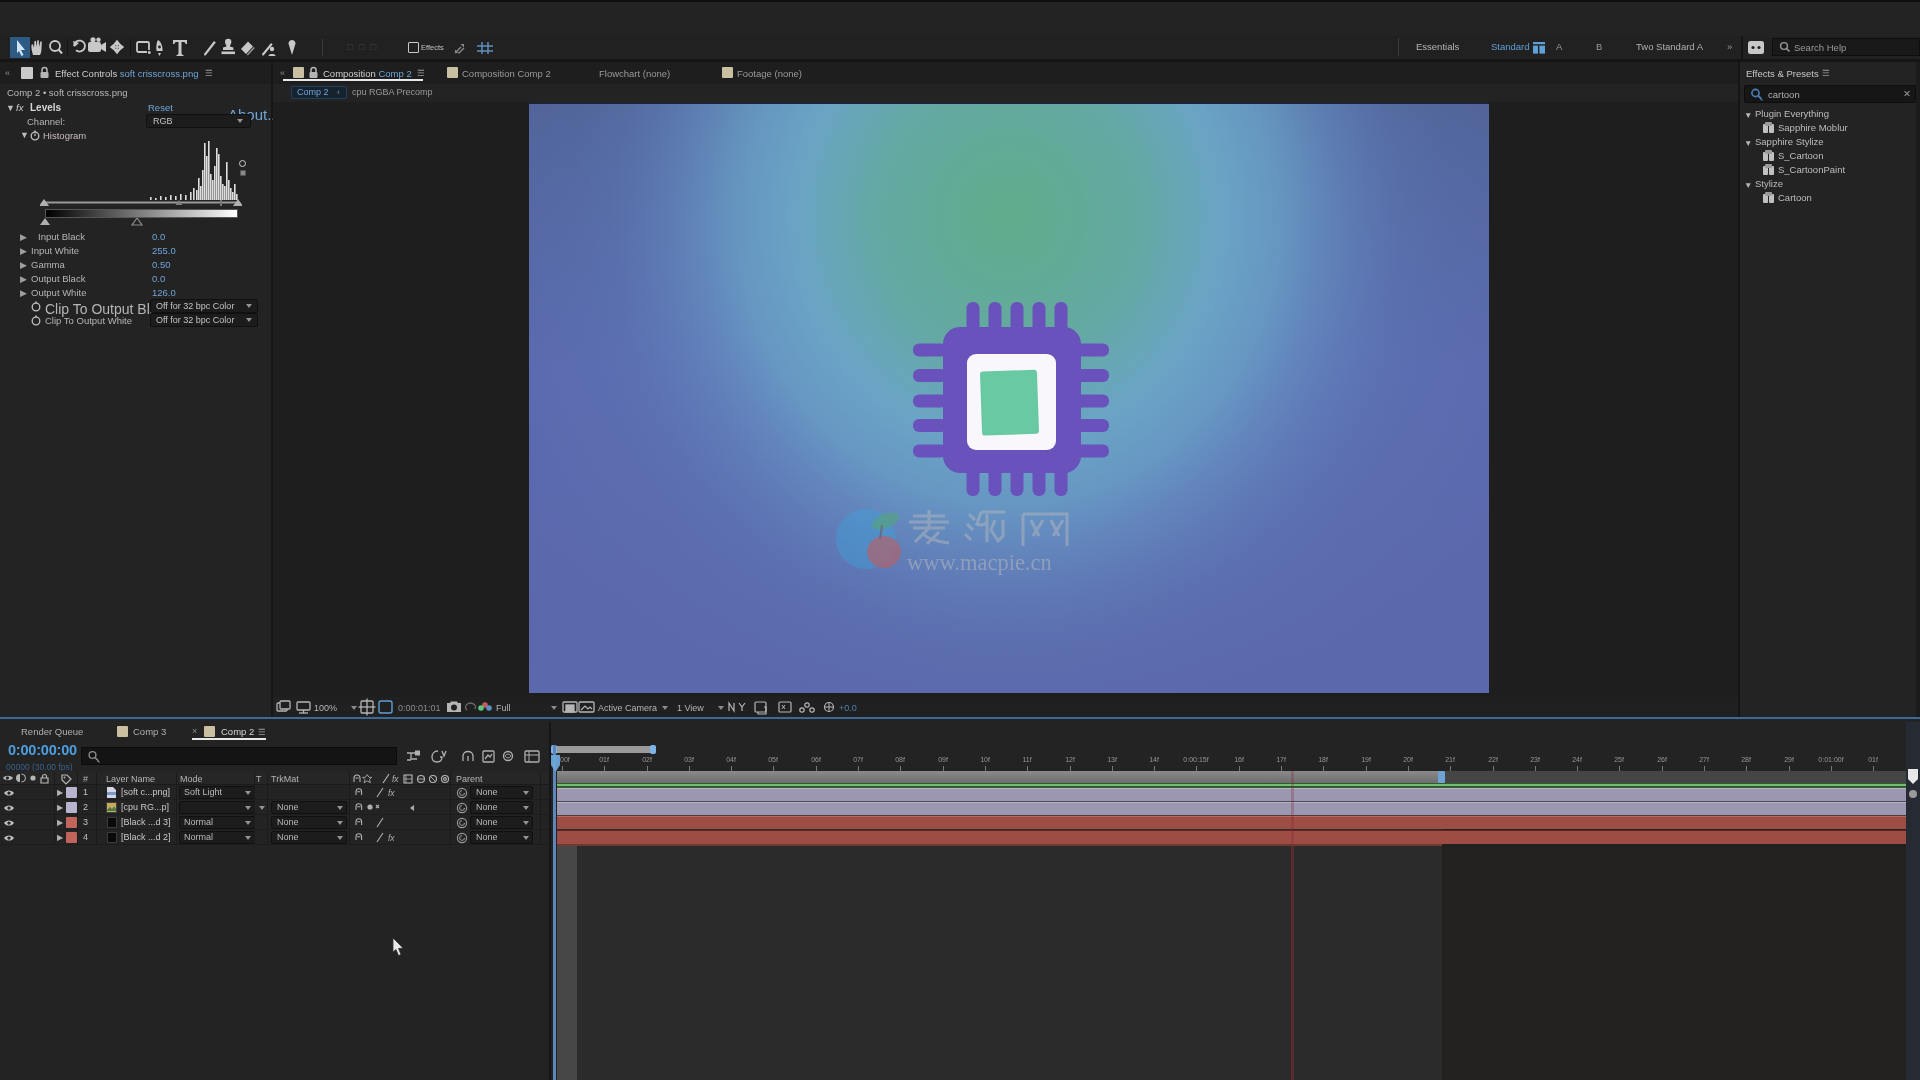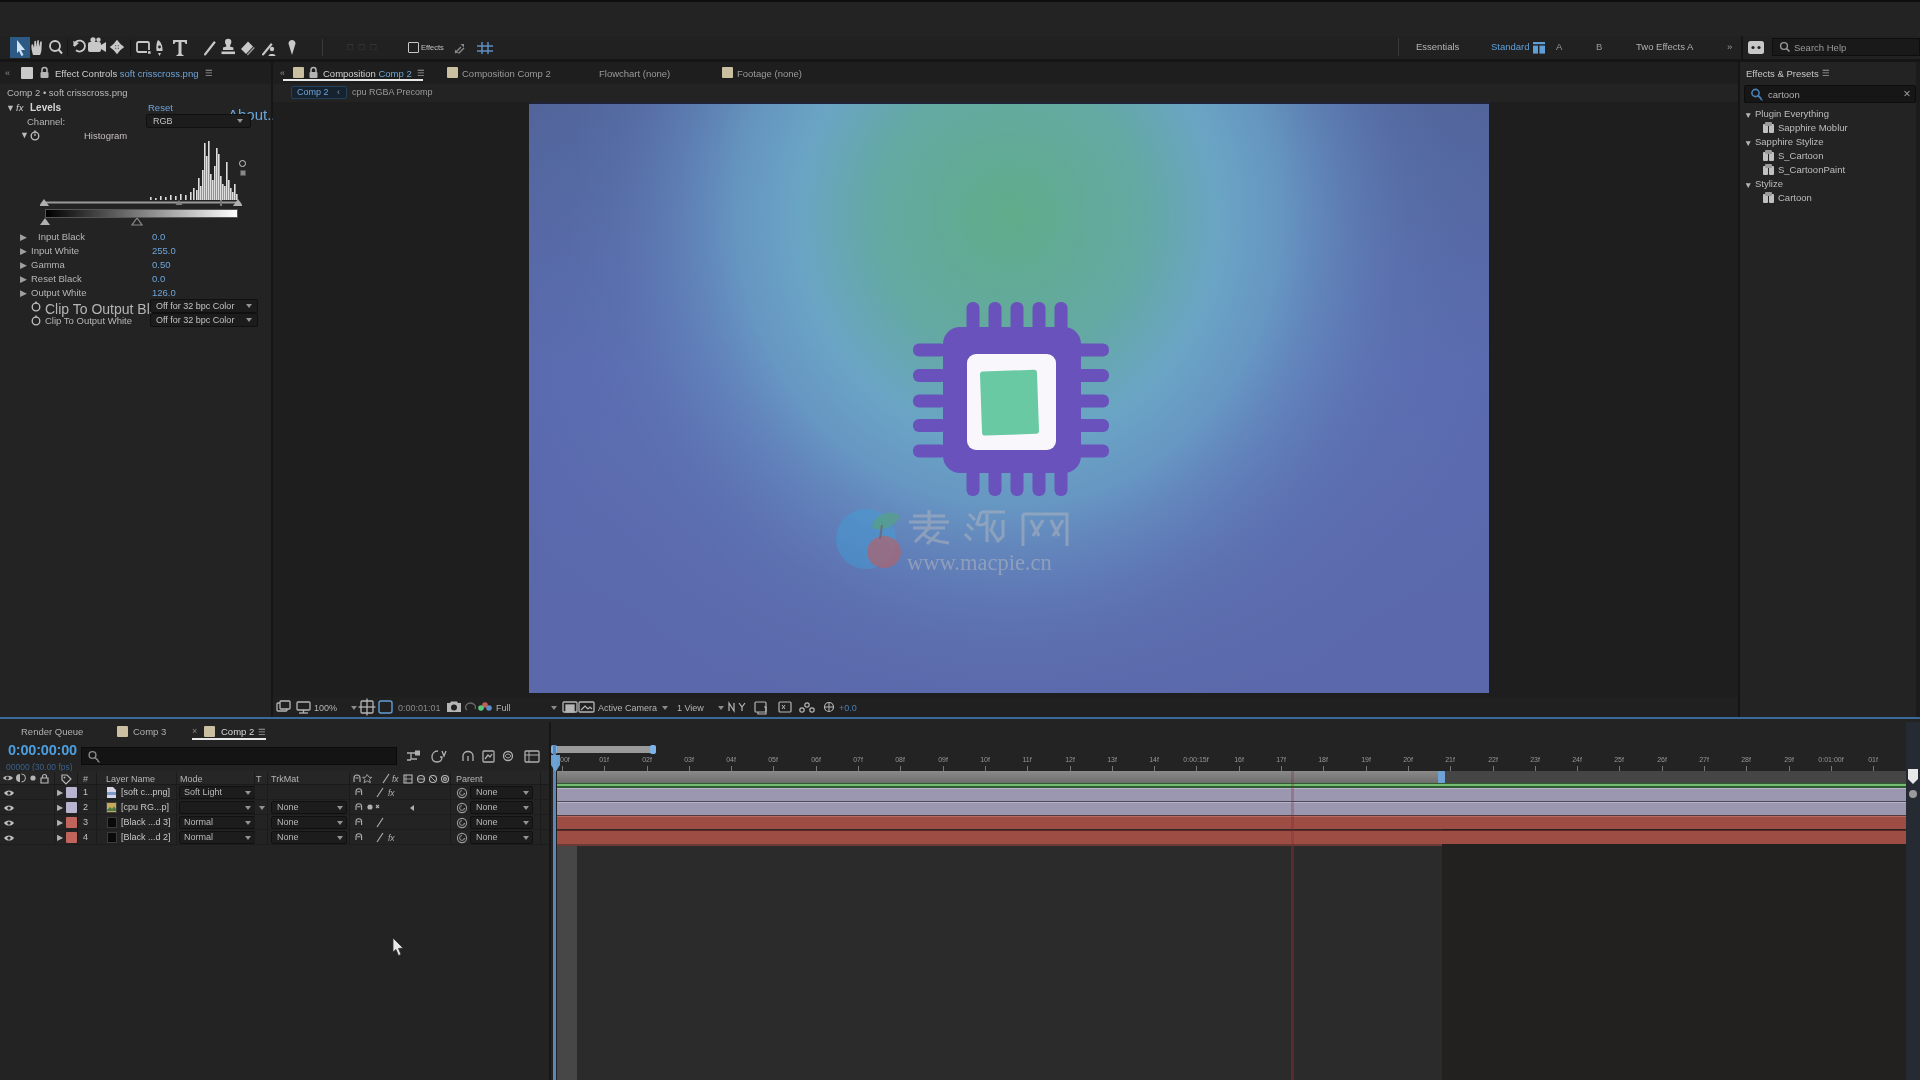--- a/index.html
+++ b/index.html
@@ -69,21 +69,21 @@
 <div class="t" style="left:1491px;top:41px;font-size:9.5px;color:#5f9fd8;">Standard</div>
 <svg class="ab" style="left:1533px;top:42px;" width="12" height="12" viewBox="0 0 12 12">
     <g fill="#5f9fd8">
       <rect x="0" y="0" width="12" height="2.2"></rect>
       <rect x="0" y="3.6" width="5" height="8"></rect>
       <rect x="6.4" y="3.6" width="5.6" height="8"></rect>
     </g>
   </svg>
 <div class="t" style="left:1556px;top:41px;font-size:9.5px;color:#9a9a9a;">A</div>
 <div class="t" style="left:1596px;top:41px;font-size:9.5px;color:#9a9a9a;">B</div>
-<div class="t" style="left:1636px;top:41px;font-size:9.5px;color:#b0b0b0;">Two Effects A</div>
+<div class="t" style="left:1636px;top:41px;font-size:9.5px;color:#b0b0b0;">Two Standard A</div>
 <div class="t" style="left:1727px;top:41px;font-size:9.5px;color:#9a9a9a;">»</div>
 <div class="ab" style="left:1741px;top:36px;width:2px;height:23px;background:#151515;"></div>
 <svg class="ab" style="left:1748px;top:41px;" width="16" height="13" viewBox="0 0 16 13">
     <rect x="0" y="0" width="16" height="13" rx="2.5" fill="#c8c8c8"></rect>
     <circle cx="5" cy="6.5" r="1.6" fill="#222"></circle>
     <circle cx="11" cy="6.5" r="1.6" fill="#222"></circle>
   </svg>
 <div class="ab" style="left:1772px;top:38px;width:148px;height:18px;background:#191919;border:1px solid #0e0e0e;"></div>
 <svg class="ab" style="left:1779px;top:41px;" width="12" height="12" viewBox="0 0 12 12">
     <circle cx="5" cy="5" r="3.4" fill="none" stroke="#9a9a9a" stroke-width="1.4"></circle>
@@ -109,21 +109,21 @@
 <div class="t" style="left:27px;top:116px;font-size:9.5px;color:#b5b5b5;">Channel:</div>
 <div class="dd" style="left:146px;top:114px;width:105px;height:14px;"></div>
 <div class="t" style="left:153px;top:116px;font-size:9px;color:#c3c3c3;">RGB</div>
 <div class="caret" style="left:237px;top:119px;"></div>
 <div class="t" style="left:20px;top:130px;font-size:9px;color:#bbb;">▼</div>
 <svg class="ab" style="left:30px;top:130px;" width="10" height="11" viewBox="0 0 10 11">
     <circle cx="5" cy="6" r="3.8" fill="none" stroke="#c0c0c0" stroke-width="1.3"></circle>
     <line x1="5" y1="0.5" x2="5" y2="2" stroke="#c0c0c0" stroke-width="1.5"></line>
     <line x1="5" y1="6" x2="5" y2="3.6" stroke="#c0c0c0" stroke-width="1.2"></line>
   </svg>
-<div class="t" style="left:43px;top:130px;font-size:9.5px;color:#c8bfbf;margin-left:41px;">Histogram</div>
+<div class="t" style="left:43px;top:130px;font-size:9.5px;color:#c8bfbf;">Histogram</div>
 <svg class="ab" style="left:44px;top:141px;" width="196" height="60" viewBox="0 0 196 60">
     <rect x="106" y="56" width="1.6" height="3" fill="#dedede"></rect>
     <rect x="111" y="57" width="1.6" height="2" fill="#dedede"></rect>
     <rect x="116" y="55" width="1.6" height="4" fill="#dedede"></rect>
     <rect x="121" y="56" width="1.6" height="3" fill="#dedede"></rect>
     <rect x="126" y="54" width="1.6" height="5" fill="#dedede"></rect>
     <rect x="131" y="55" width="1.6" height="4" fill="#dedede"></rect>
     <rect x="136" y="53" width="1.6" height="6" fill="#dedede"></rect>
     <rect x="141" y="54" width="1.6" height="5" fill="#dedede"></rect>
     <rect x="146" y="51" width="1.6" height="8" fill="#dedede"></rect>
@@ -167,21 +167,21 @@
 <div class="t" style="left:20px;top:232px;font-size:9px;color:#a0a0a0;">▶</div>
 <div class="t" style="left:31px;top:231px;font-size:9.5px;color:#b5b5b5;padding-left:7px;">Input Black</div>
 <div class="t blue" style="left:152px;top:231px;font-size:9.5px;">0.0</div>
 <div class="t" style="left:20px;top:246px;font-size:9px;color:#a0a0a0;">▶</div>
 <div class="t" style="left:31px;top:245px;font-size:9.5px;color:#b5b5b5;">Input White</div>
 <div class="t blue" style="left:152px;top:245px;font-size:9.5px;">255.0</div>
 <div class="t" style="left:20px;top:260px;font-size:9px;color:#a0a0a0;">▶</div>
 <div class="t" style="left:31px;top:259px;font-size:9.5px;color:#b5b5b5;">Gamma</div>
 <div class="t blue" style="left:152px;top:259px;font-size:9.5px;">0.50</div>
 <div class="t" style="left:20px;top:274px;font-size:9px;color:#a0a0a0;">▶</div>
-<div class="t" style="left:31px;top:273px;font-size:9.5px;color:#b5b5b5;">Reset Black</div>
+<div class="t" style="left:31px;top:273px;font-size:9.5px;color:#b5b5b5;">Output Black</div>
 <div class="t blue" style="left:152px;top:273px;font-size:9.5px;">0.0</div>
 <div class="t" style="left:20px;top:288px;font-size:9px;color:#a0a0a0;">▶</div>
 <div class="t" style="left:31px;top:287px;font-size:9.5px;color:#b5b5b5;">Output White</div>
 <div class="t blue" style="left:152px;top:287px;font-size:9.5px;">126.0</div>
 <svg class="ab" style="left:31px;top:301px;" width="10" height="11" viewBox="0 0 10 11">
     <circle cx="5" cy="6" r="3.8" fill="none" stroke="#c0c0c0" stroke-width="1.3"></circle>
     <line x1="5" y1="0.5" x2="5" y2="2" stroke="#c0c0c0" stroke-width="1.5"></line>
   </svg>
 <div class="t" style="left:45px;top:301px;font-size:14px;color:#b5b5b5;">Clip To Output Black</div>
 <div class="dd" style="left:150px;top:299px;width:108px;height:14px;"></div>

